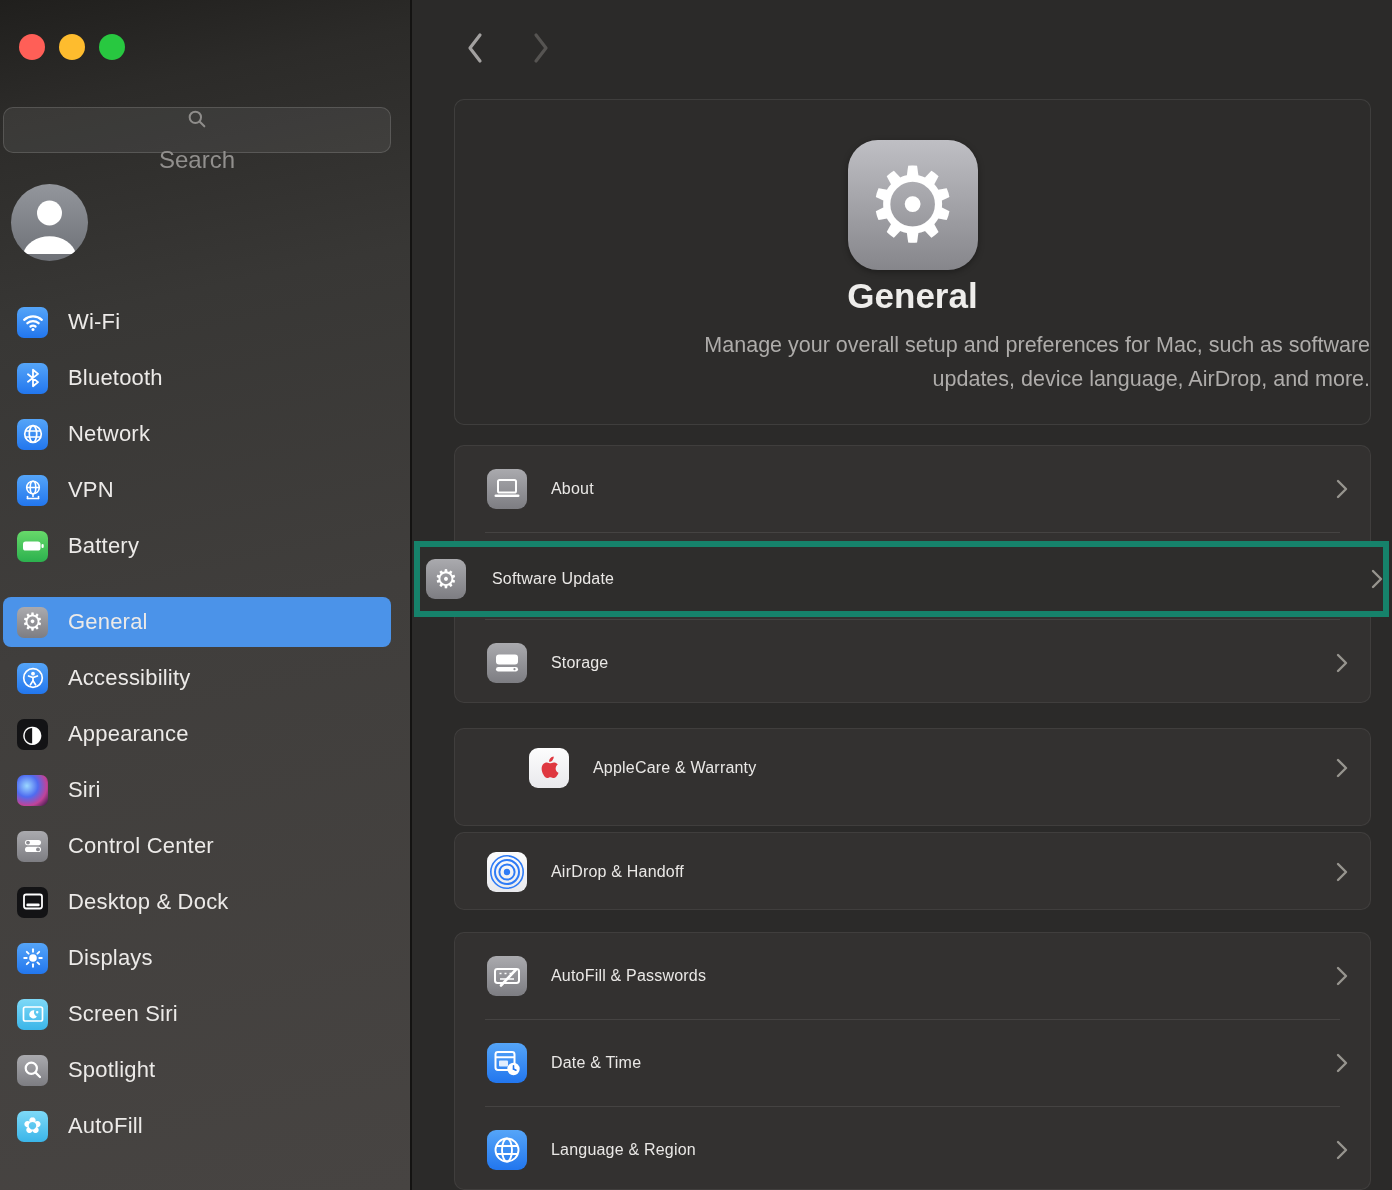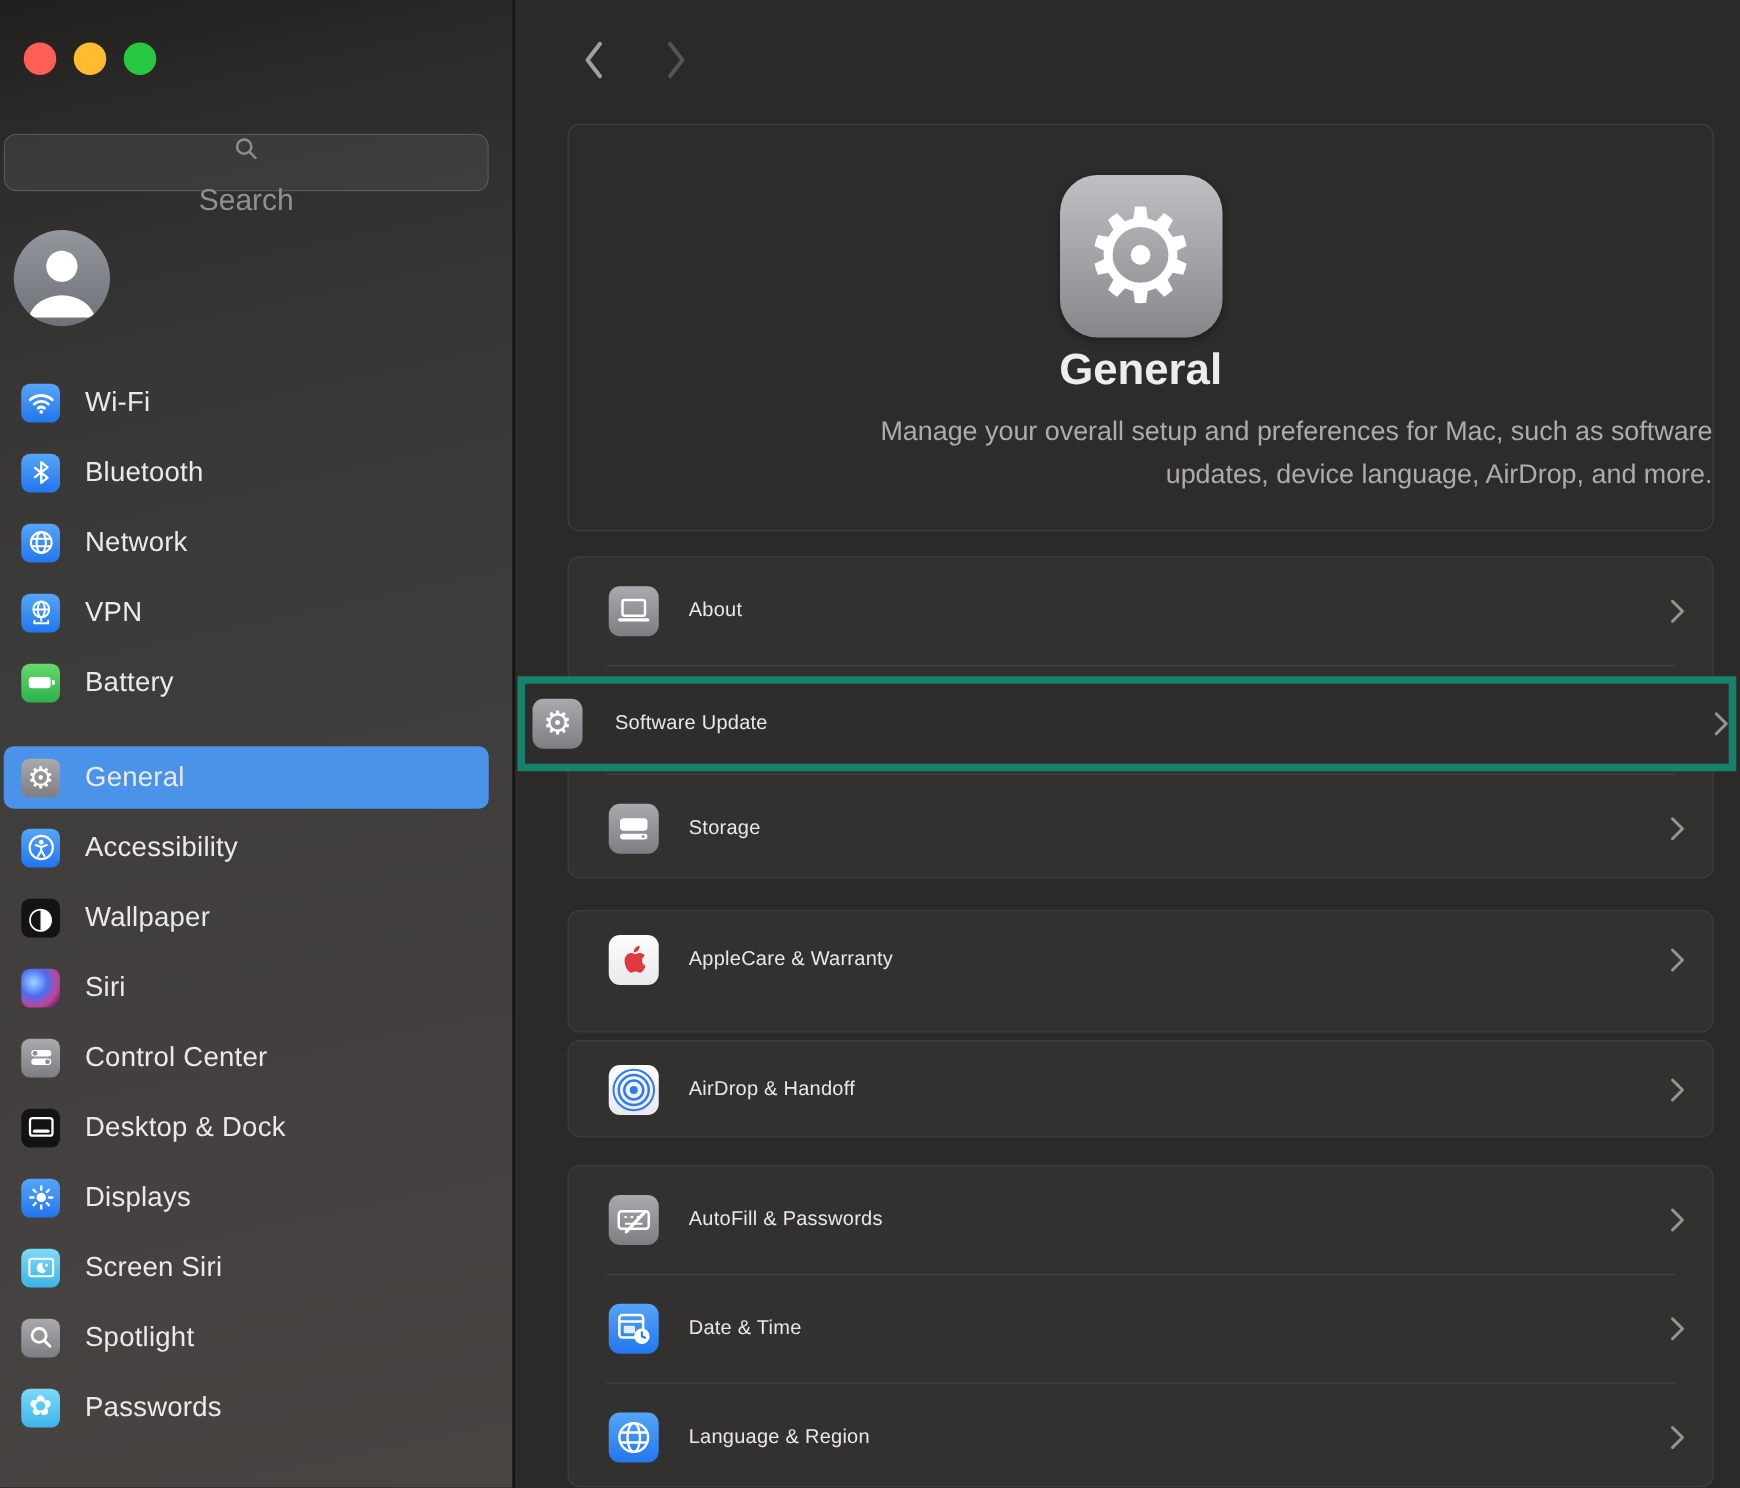--- a/index.html
+++ b/index.html
@@ -57,21 +57,21 @@
     box-shadow:0 2px 6px rgba(0,0,0,0.35); }
   .bigicon .glyph { font-size:104px; font-family:"DejaVu Sans",sans-serif; }
   .page-title { position:absolute; top:176px; width:100%; text-align:center;
     font-size:35px; font-weight:bold; color:#eeedeb; }
   .page-desc { position:absolute; top:228px; width:100%; text-align:right;
     font-size:21.5px; color:#aeacaa; line-height:34px; }
 
   .group { position:absolute; left:42px; width:917px; background:#333130;
     border:1px solid rgba(255,255,255,0.065); border-radius:10px; overflow:hidden; }
   .g1 { top:445px; height:258px; }
-  .g2 { top:728px; height:98px; }
+  .g2 { top:728px; height:98px;padding-left:42px; }
   .g3 { top:832px; height:78px; }
   .g4 { top:932px; height:258px; }
 
   .row { display:flex; align-items:center; height:86px; padding:0 22px 0 32px; }
   .row.short { height:78px; }
   .row-spacer { height:86px; }
   .row-label { margin-left:24px; font-size:16px; color:#eae8e6; letter-spacing:.2px; }
   .row-div { height:1px; background:rgba(255,255,255,0.09); margin:0 30px; }
   .chev { margin-left:auto; display:flex; align-items:center; }
 
@@ -194,21 +194,21 @@
               <path d="M13 15.6l2.6 4.2"></path>
           </svg>
           </span>
         <span class="nav-label">Accessibility</span>
       </div>
 
       <div class="nav-item">
         <span class="si bg-black">
           <span class="glyph" style="font-size:24px;font-family:'DejaVu Sans',sans-serif;">◑</span>
           </span>
-        <span class="nav-label">Wallpaper</span>
+        <span class="nav-label">Appearance</span>
       </div>
 
       <div class="nav-item">
         <span class="si bg-siri"></span>
         <span class="nav-label">Siri</span>
       </div>
 
       <div class="nav-item">
         <span class="si bg-gray">
           <svg width="26" height="26" viewBox="0 0 26 26">
@@ -267,21 +267,21 @@
               <line x1="14.6" y1="14.6" x2="19" y2="19"></line>
           </svg>
           </span>
         <span class="nav-label">Spotlight</span>
       </div>
 
       <div class="nav-item">
         <span class="si bg-lightblue">
           <span class="glyph" style="font-size:22px;font-family:'DejaVu Sans',sans-serif;">✿</span>
           </span>
-        <span class="nav-label">Passwords</span>
+        <span class="nav-label">AutoFill</span>
       </div>
 
     </div>
   </div>
 
   <div class="vdivider"></div>
 
   <div class="main">
 
     <div class="navarrows">

